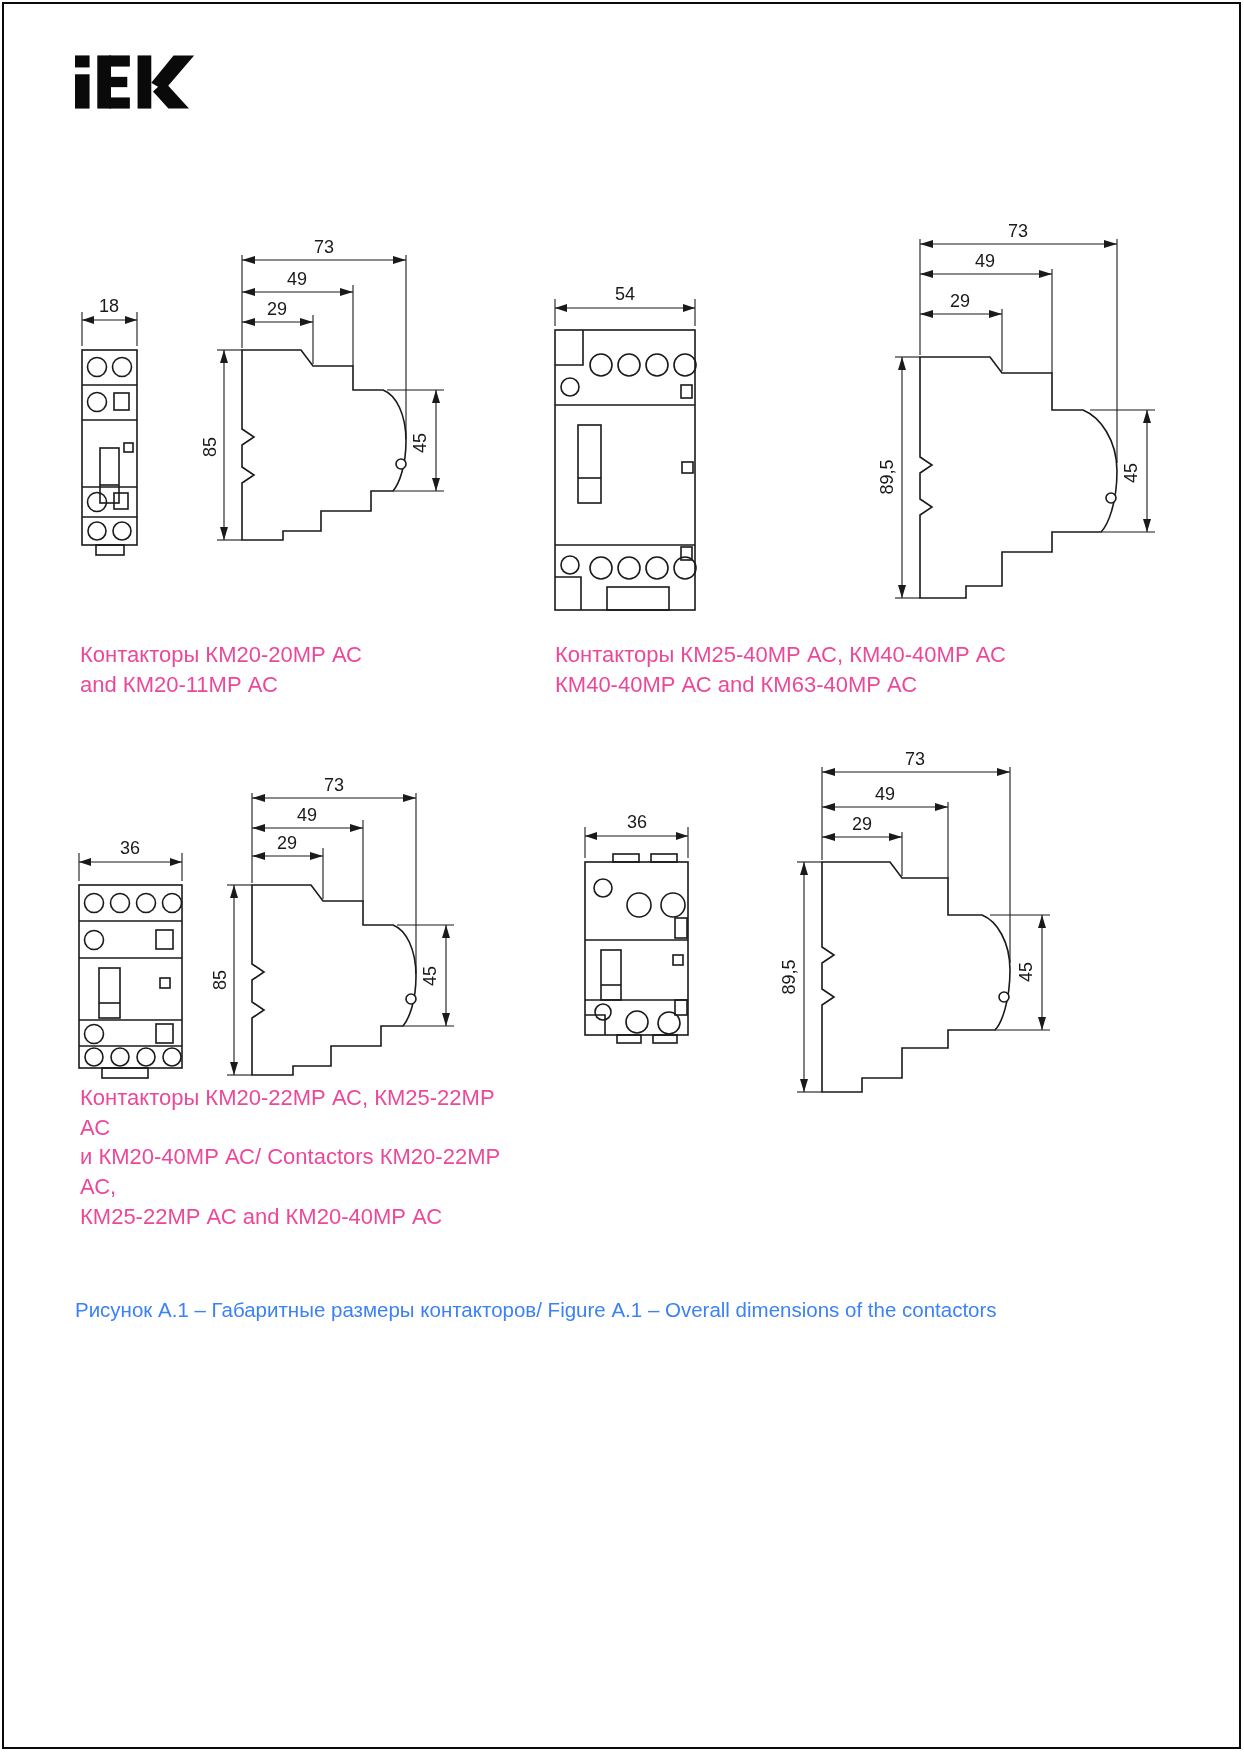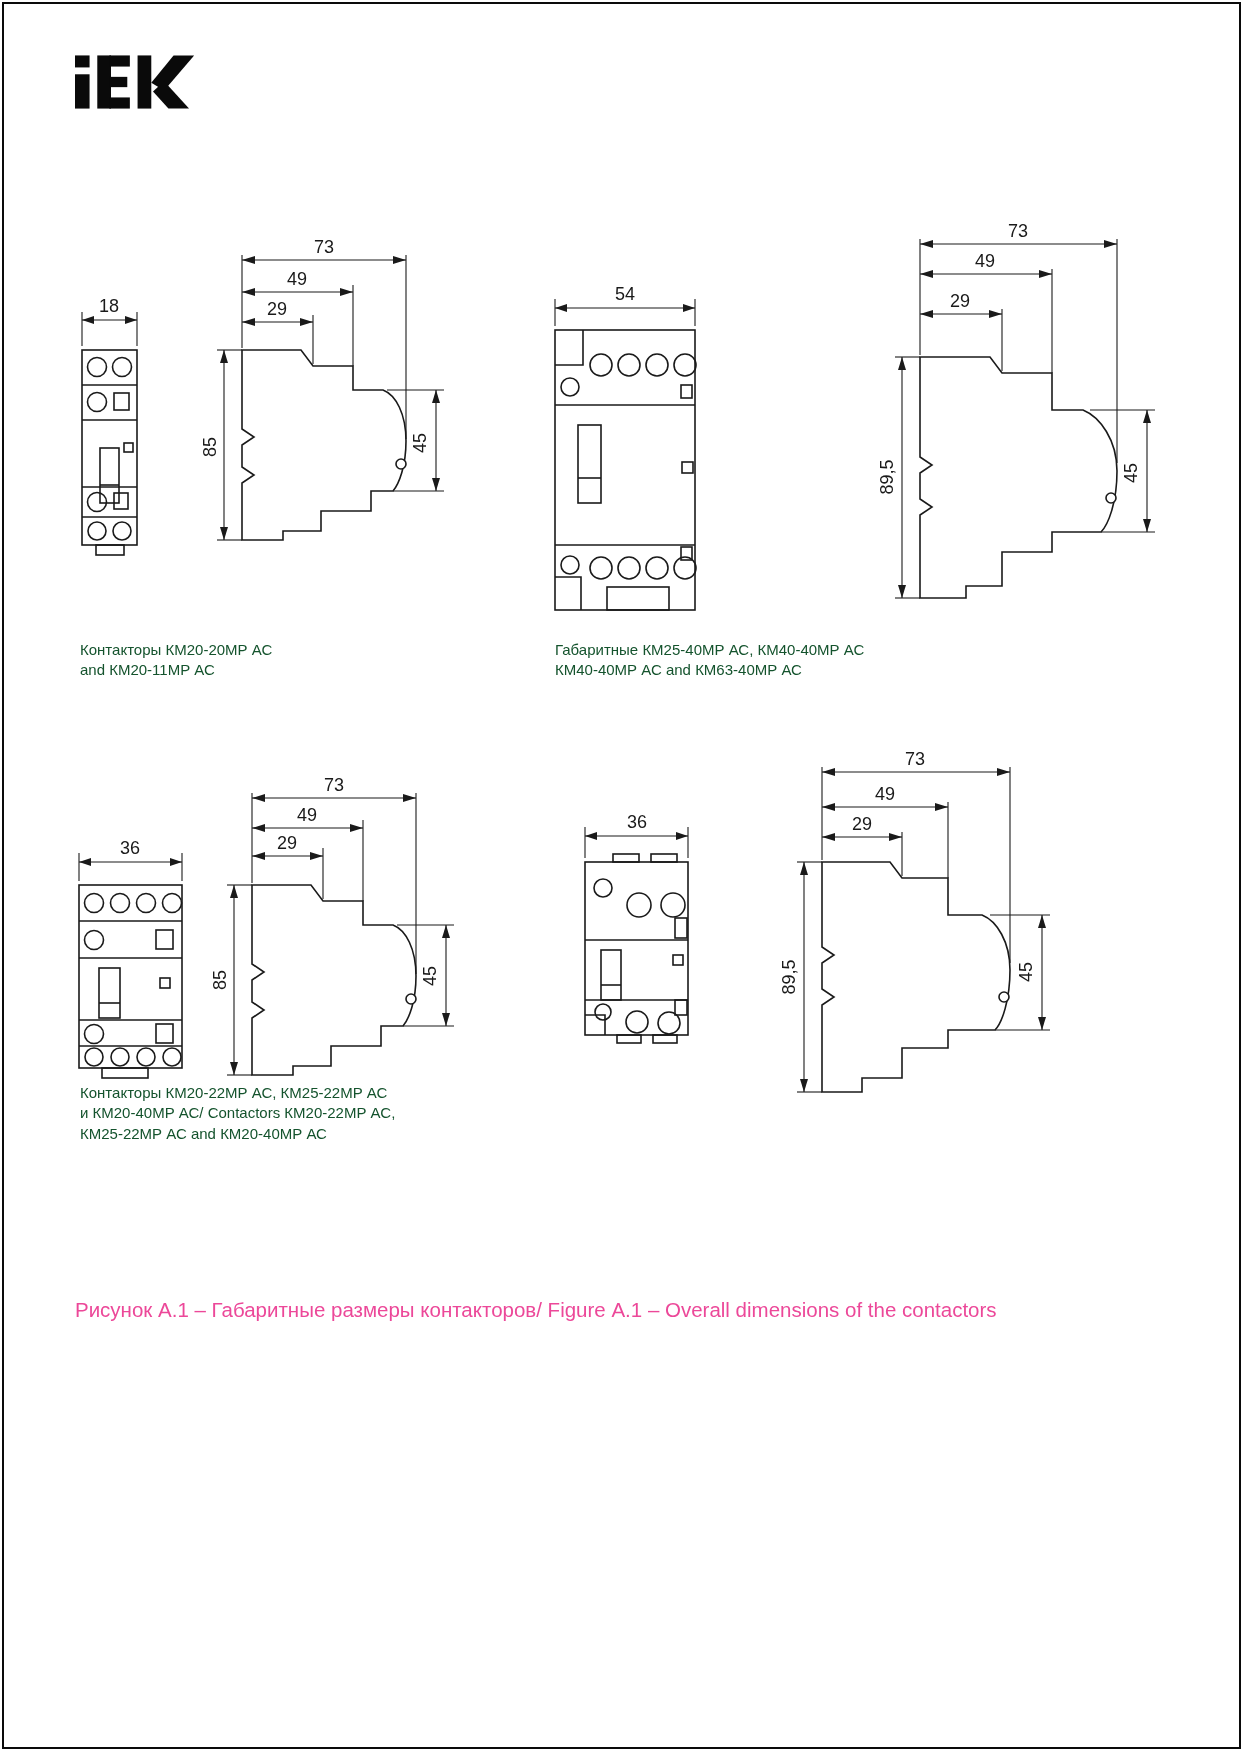--- a/index.html
+++ b/index.html
@@ -10,24 +10,24 @@
   .page-frame{
     position:absolute;left:2px;top:2px;right:3px;bottom:3px;
     border:2px solid #0a0a0a;pointer-events:none;
   }
   .abs{position:absolute;}
   svg text{
     font-family:"Liberation Sans",sans-serif;
     font-size:18px;fill:#1a1a1a;
   }
   .caption{
-    font-size:15px;line-height:1.35;color:#14532d;letter-spacing:0;
+    font-size:22px;line-height:1.35;color:#ec4899;letter-spacing:0;
   }
   .fig-caption{
-    font-size:20.5px;color:#ec4899;white-space:nowrap;
+    font-size:20.5px;color:#3b82f6;white-space:nowrap;
   }
 </style>
 </head>
 <body>
 
 <div class="page">
   <div class="page-frame"></div>
 
   <svg class="abs" style="left:75px;top:50px" width="120" height="64" viewBox="0 0 140 64" role="img">
     <g fill="#0a0a0a">
@@ -332,21 +332,21 @@
     <text x="250" y="277" text-anchor="middle" transform="rotate(-90 250 277)">89,5</text>
     <text x="487" y="272" text-anchor="middle" transform="rotate(-90 487 272)">45</text>
   </svg>
 
   <div class="abs caption" style="left:80px;top:640px;width:440px">
     <div>Контакторы КМ20-20МР АС</div>
     <div>and КМ20-11МР АС</div>
   </div>
 
   <div class="abs caption" style="left:555px;top:640px;width:530px">
-    <div>Габаритные КМ25-40МР АС, КМ40-40МР АС</div>
+    <div>Контакторы КМ25-40МР АС, КМ40-40МР АС</div>
     <div>КМ40-40МР АС and КМ63-40МР АС</div>
   </div>
 
   <div class="abs caption" style="left:80px;top:1083px;width:450px">
     <div>Контакторы КМ20-22МР АС, КМ25-22МР АС</div>
     <div>и КМ20-40МР АС/ Contactors КМ20-22МР АС,</div>
     <div>КМ25-22МР АС and КМ20-40МР АС</div>
   </div>
 
 

